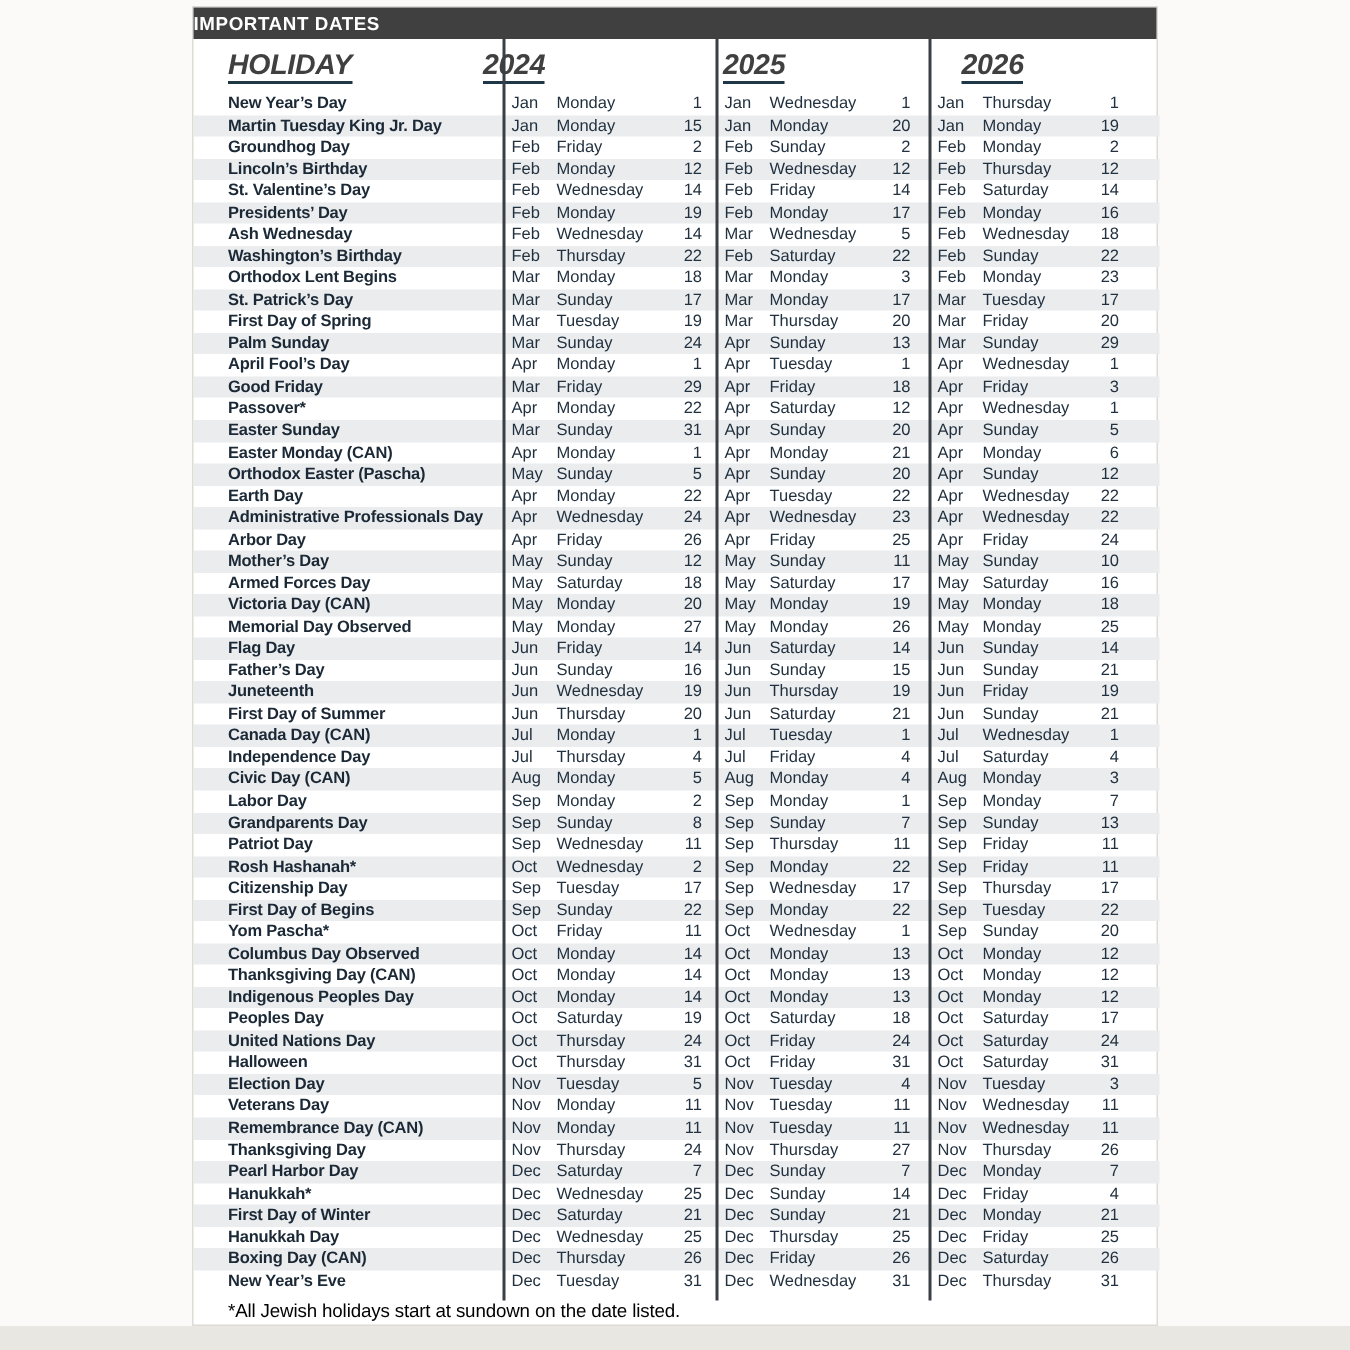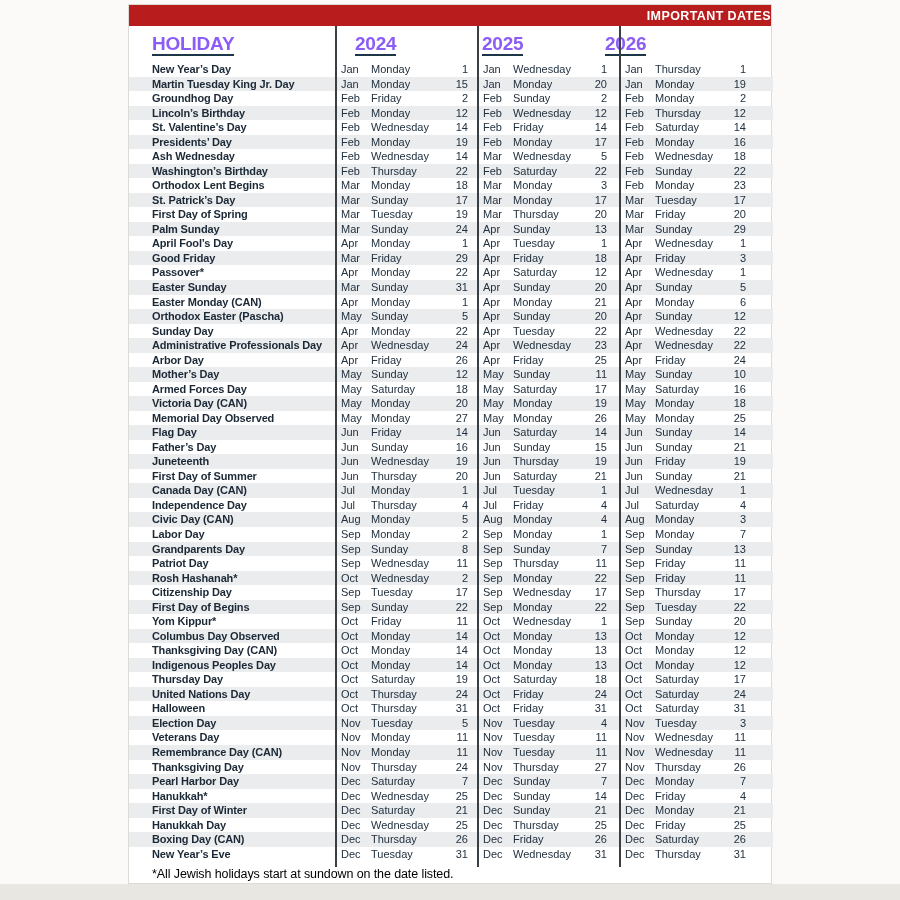--- a/index.html
+++ b/index.html
@@ -14,37 +14,38 @@
     position:absolute; left:0; top:884px; width:900px; height:16px;
     background:#e9e7e2;
   }
   .card {
     position:absolute; left:128px; top:4px; width:644px; height:880px;
     background:#ffffff;
     border:1px solid #dddbd6;
   }
   .title-bar {
     position:absolute; left:0; top:0; width:100%; height:21px;
-    background:#b91c1c;
-    display:flex; align-items:center; justify-content:flex-end;
+    background:#404040;
+    display:flex; align-items:center; justify-content:flex-start;
   }
   .title-bar span {
     color:#ffffff; font-weight:bold; font-size:12.5px; letter-spacing:0.4px;
   }
   .col-headers { position:absolute; left:0; top:21px; width:100%; height:36px; }
   .hdr {
     position:absolute; top:7px;
-    font-weight:bold; font-size:19px; color:#8b5cf6;
+    font-weight:bold; font-size:19px; color:#404040;
     border-bottom:2px solid #1d3747; line-height:21px; letter-spacing:-0.2px;
     white-space:nowrap;
+    font-style:italic;
   }
   .holiday-hdr { left:23px; }
-  .y0 { left:226px; }
+  .y0 { left:193px; }
   .y1 { left:353px;text-align:center; }
-  .y2 { left:476px; }
+  .y2 { left:512px; }
 
   .rows { position:absolute; left:0; top:57px; width:644px; }
   .row {
     display:grid;
     grid-template-columns:206px 142px 142px 154px;
     height:14.54px; line-height:14.54px;
     font-size:11px; color:#22313f; white-space:nowrap;
   }
   .row:nth-child(even) { background:#eaecee; }
   .cell.holiday {
@@ -405,21 +406,21 @@
           <span class="dow">Sunday</span>
           <span class="num">20</span>
         </div>
         <div class="cell year c2">
           <span class="mon">Apr</span>
           <span class="dow">Sunday</span>
           <span class="num">12</span>
         </div>
       </div>
       <div class="row">
-        <div class="cell holiday">Sunday Day</div>
+        <div class="cell holiday">Earth Day</div>
         <div class="cell year c0">
           <span class="mon">Apr</span>
           <span class="dow">Monday</span>
           <span class="num">22</span>
         </div>
         <div class="cell year c1">
           <span class="mon">Apr</span>
           <span class="dow">Tuesday</span>
           <span class="num">22</span>
         </div>
@@ -765,21 +766,21 @@
           <span class="dow">Monday</span>
           <span class="num">22</span>
         </div>
         <div class="cell year c2">
           <span class="mon">Sep</span>
           <span class="dow">Tuesday</span>
           <span class="num">22</span>
         </div>
       </div>
       <div class="row">
-        <div class="cell holiday">Yom Kippur*</div>
+        <div class="cell holiday">Yom Pascha*</div>
         <div class="cell year c0">
           <span class="mon">Oct</span>
           <span class="dow">Friday</span>
           <span class="num">11</span>
         </div>
         <div class="cell year c1">
           <span class="mon">Oct</span>
           <span class="dow">Wednesday</span>
           <span class="num">1</span>
         </div>
@@ -837,21 +838,21 @@
           <span class="dow">Monday</span>
           <span class="num">13</span>
         </div>
         <div class="cell year c2">
           <span class="mon">Oct</span>
           <span class="dow">Monday</span>
           <span class="num">12</span>
         </div>
       </div>
       <div class="row">
-        <div class="cell holiday">Thursday Day</div>
+        <div class="cell holiday">Peoples Day</div>
         <div class="cell year c0">
           <span class="mon">Oct</span>
           <span class="dow">Saturday</span>
           <span class="num">19</span>
         </div>
         <div class="cell year c1">
           <span class="mon">Oct</span>
           <span class="dow">Saturday</span>
           <span class="num">18</span>
         </div>

